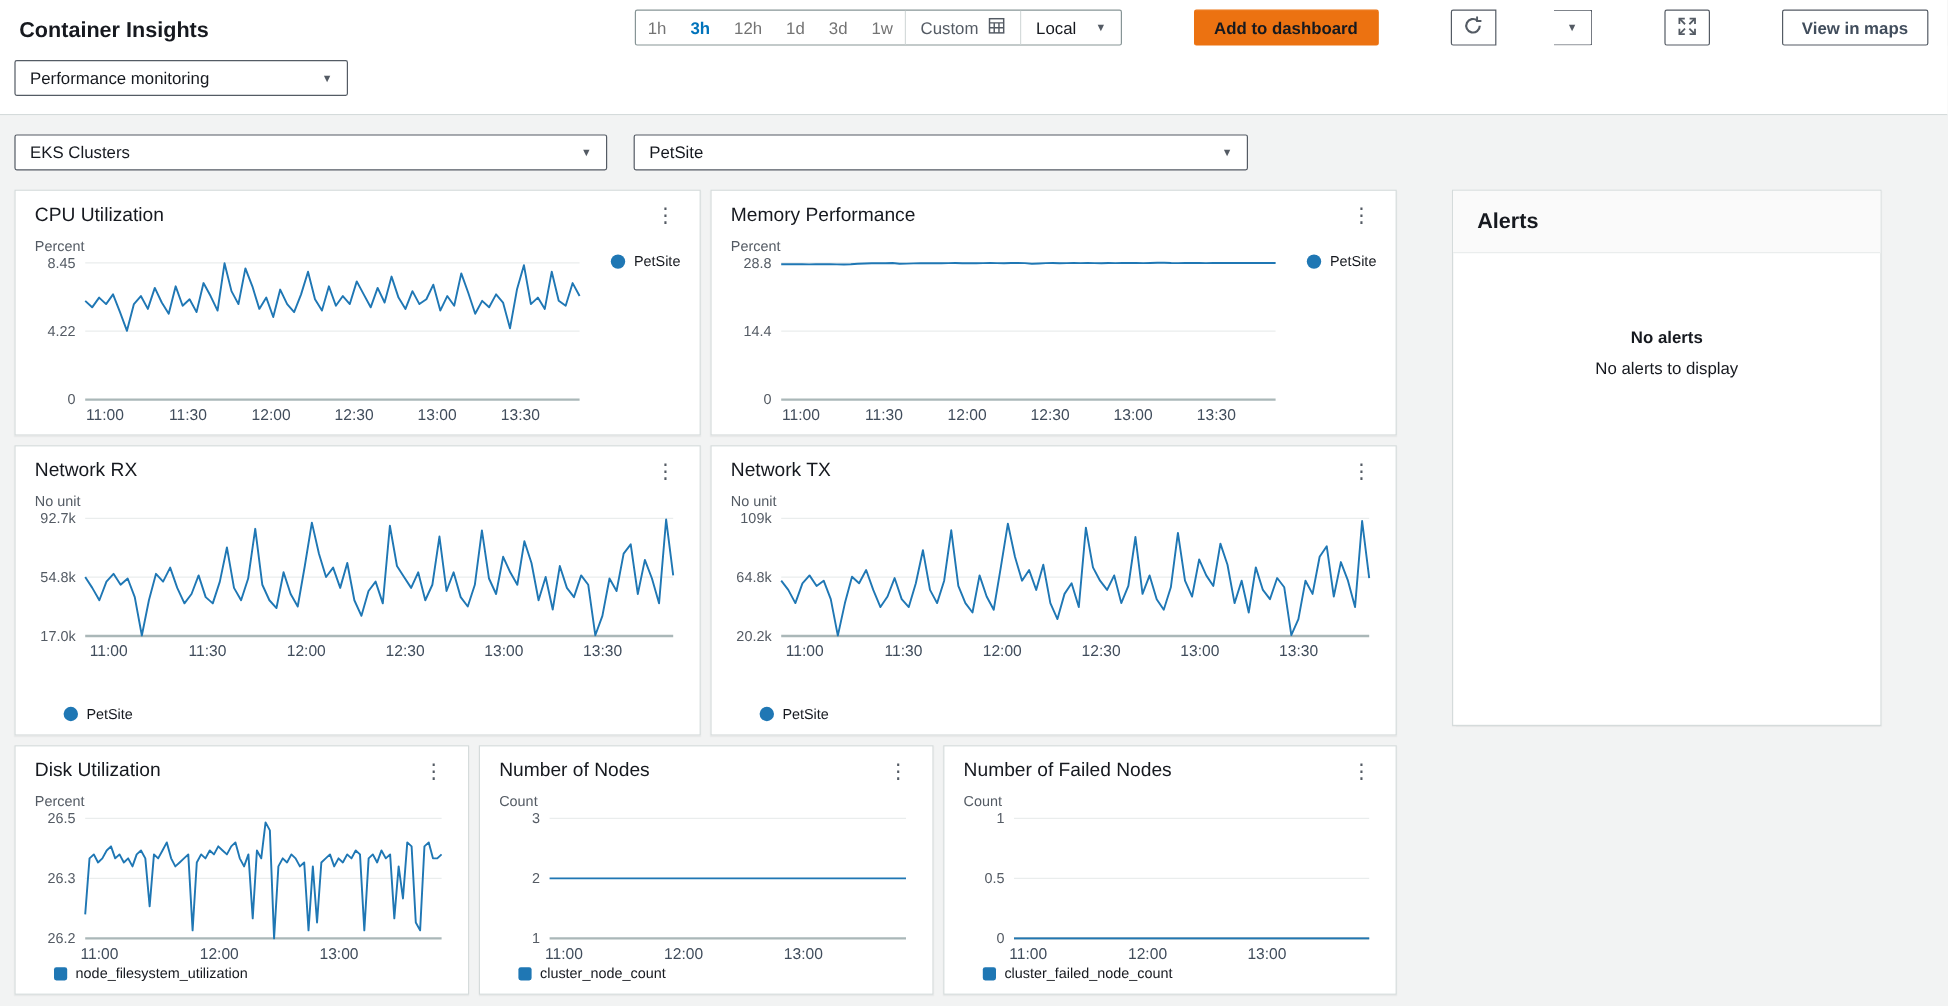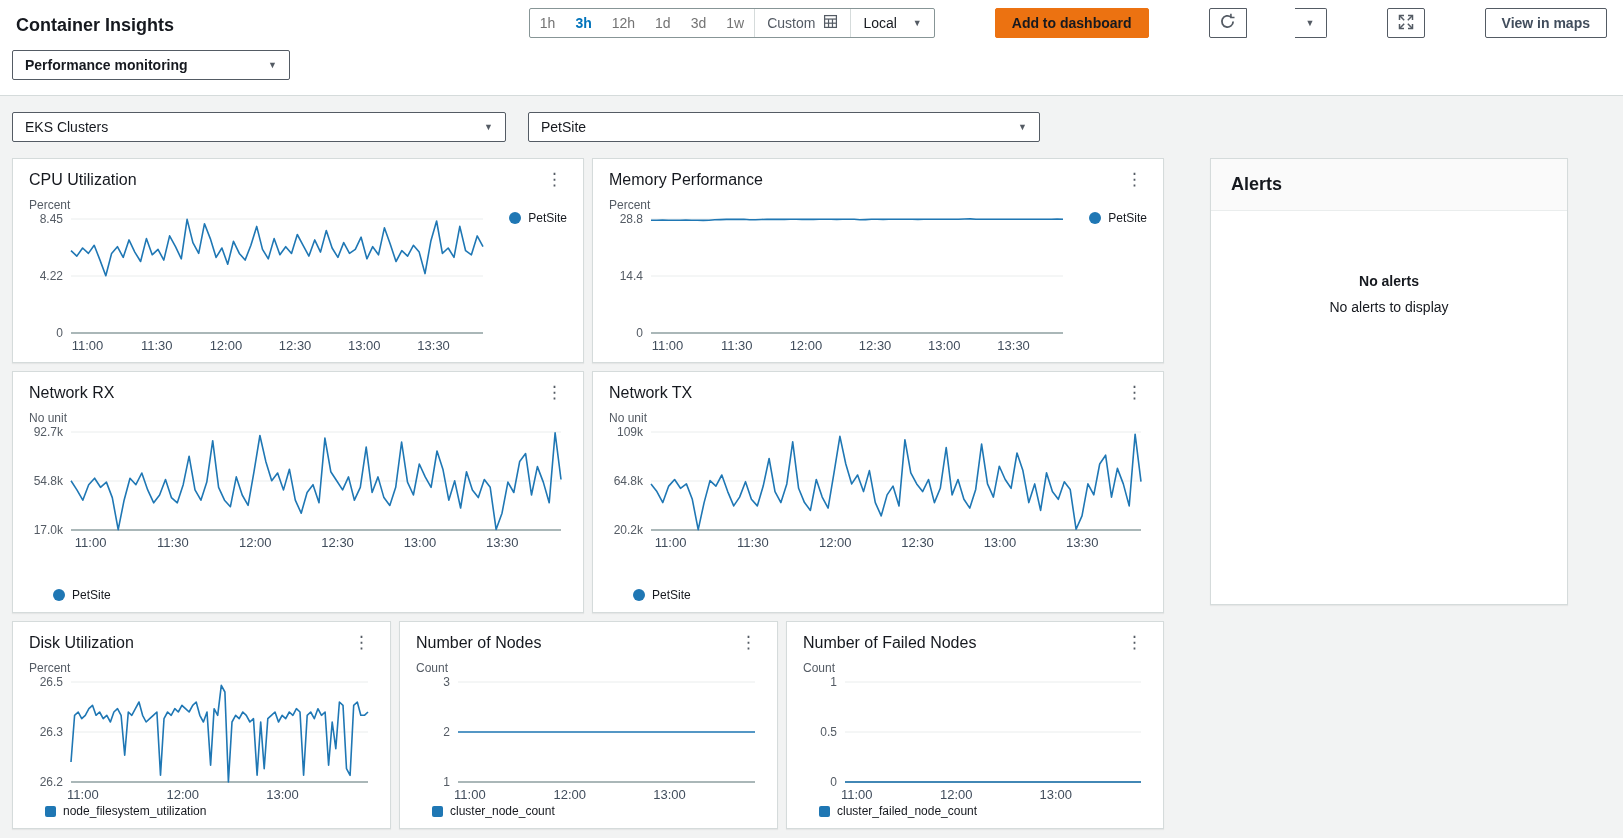--- a/index.html
+++ b/index.html
@@ -21,21 +21,21 @@
 
   .btn { display:flex; align-items:center; justify-content:center; border:1px solid #545b64; border-radius:2px;
          background:#fff; color:#414d5c; font-weight:700; font-size:14px; padding:0 16px; cursor:pointer;
          font-family:"Liberation Sans", sans-serif;margin-left:48px; }
   .btn-primary { background:#ec7211; border-color:#ec7211; color:#16191f; }
   .icon-btn { width:38px; padding:0; }
   .split { display:flex; }
   .split .icon-btn:first-child { border-radius:2px 0 0 2px; }
   .split .icon-btn:last-child { border-left:none; border-radius:0 2px 2px 0; width:32px; }
 
-  .view-row { padding:12px 16px 15px 12px; background:#fff; border-bottom:1px solid #d5dbdb;font-weight:bold; }
+  .view-row { padding:12px 16px 15px 12px; background:#fff; border-bottom:1px solid #d5dbdb; }
 
   
   .select { display:flex; justify-content:space-between; align-items:center; height:30px; background:#fff;
             border:1px solid #545b64; border-radius:2px; padding:0 12px; font-size:14px; color:#16191f; cursor:pointer; }
   .selects-row { display:flex; gap:22px; padding:16px 12px 0 12px; }
 
   
   .content { padding:16px 0 0 12px; display:flex; align-items:flex-start; }
   .col-charts { width:1152px; display:flex; flex-direction:column; gap:8px; }
   .chart-row-flex { display:flex; gap:8px;justify-content:center; }

